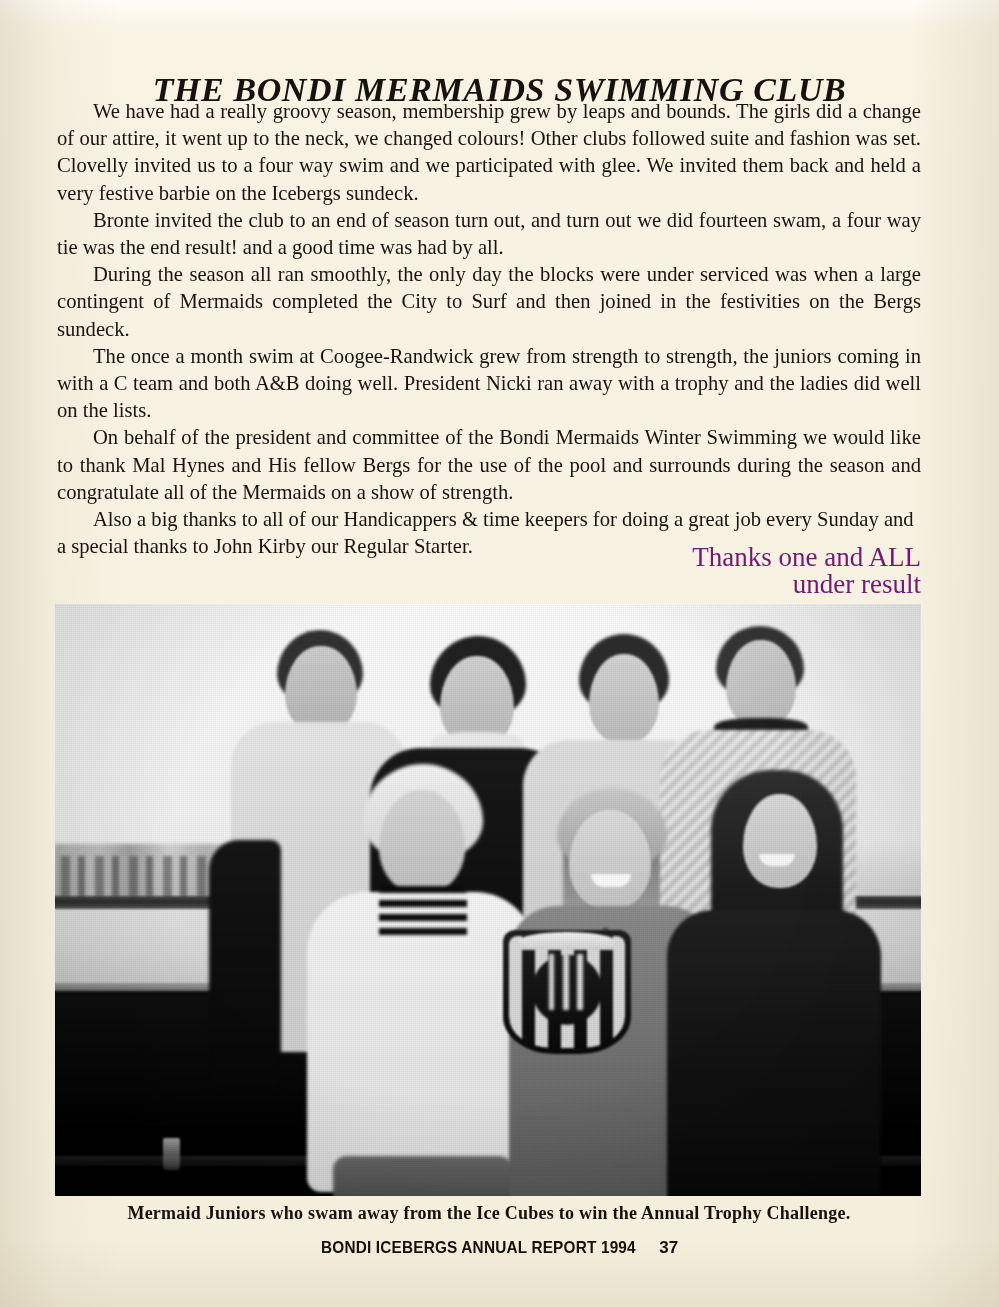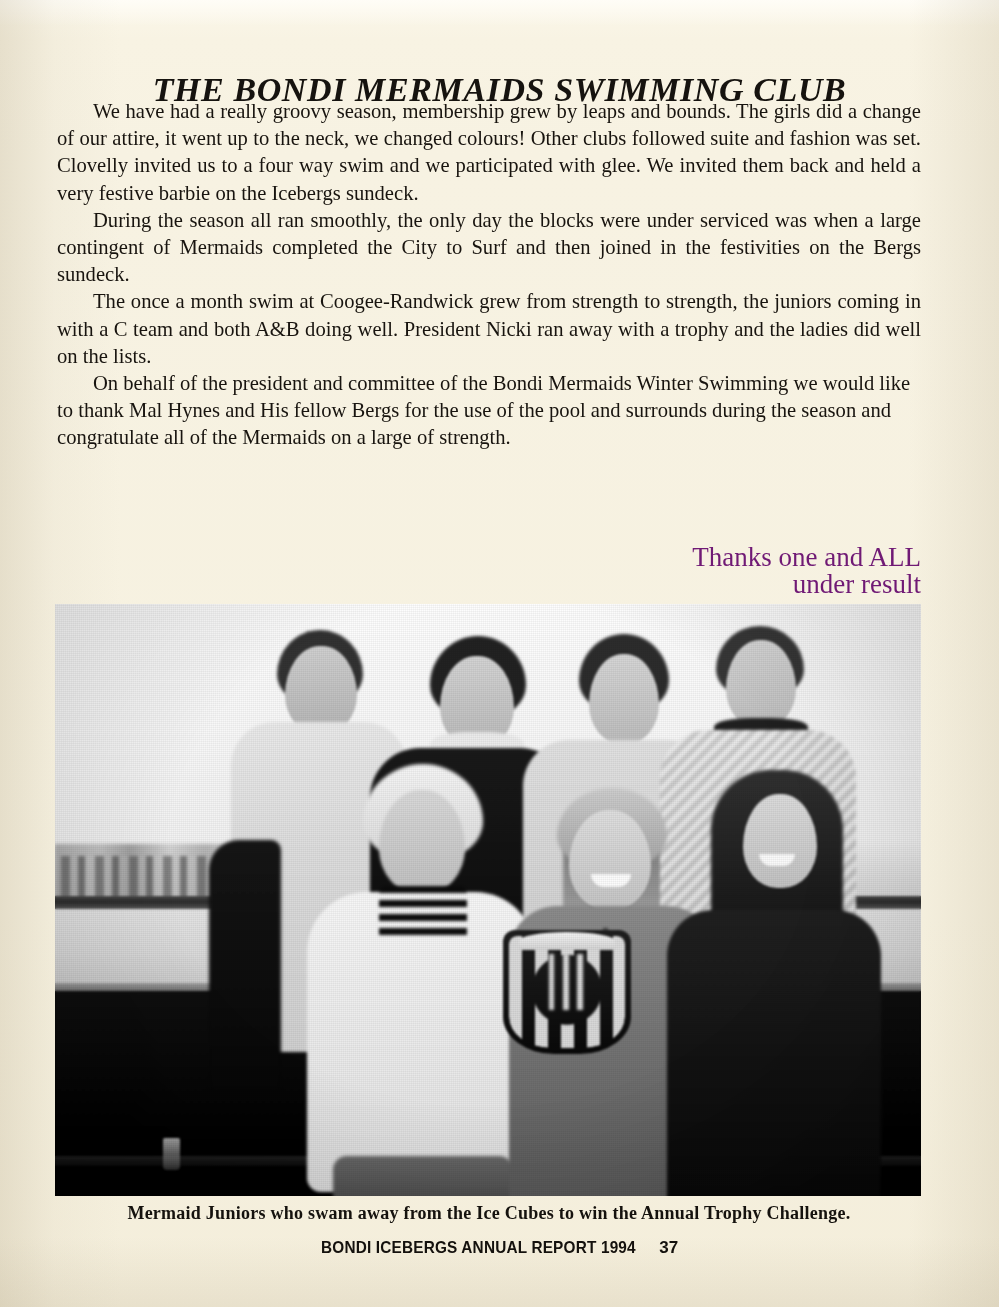--- a/index.html
+++ b/index.html
@@ -362,23 +362,25 @@
   <div class="paper-base"></div>
   <div class="paper-top-highlight"></div>
   <div class="paper-shade-left"></div>
   <div class="paper-shade-right"></div>
   <div class="paper-shade-bottom"></div>
 
   <h1 class="title">THE BONDI MERMAIDS SWIMMING CLUB</h1>
 
   <div class="article">
     <p>We have had a really groovy season, membership grew by leaps and bounds. The girls did a change of our attire, it went up to the neck, we changed colours! Other clubs followed suite and fashion was set. Clovelly invited us to a four way swim and we participated with glee. We invited them back and held a very festive barbie on the Icebergs sundeck.</p>
+    <p>Bronte invited the club to an end of season turn out, and turn out we did fourteen swam, a four way tie was the end result! and a good time was had by all.</p>
     <p>During the season all ran smoothly, the only day the blocks were under serviced was when a large contingent of Mermaids completed the City to Surf and then joined in the festivities on the Bergs sundeck.</p>
     <p>The once a month swim at Coogee-Randwick grew from strength to strength, the juniors coming in with a C team and both A&amp;B doing well. President Nicki ran away with a trophy and the ladies did well on the lists.</p>
-    <p>On behalf of the president and committee of the Bondi Mermaids Winter Swimming we would like to thank Mal Hynes and His fellow Bergs for the use of the pool and surrounds during the season and congratulate all of the Mermaids on a large of strength.</p>
+    <p>On behalf of the president and committee of the Bondi Mermaids Winter Swimming we would like to thank Mal Hynes and His fellow Bergs for the use of the pool and surrounds during the season and congratulate all of the Mermaids on a show of strength.</p>
+    <p>Also a big thanks to all of our Handicappers &amp; time keepers for doing a great job every Sunday and a special thanks to John Kirby our Regular Starter.</p>
   </div>
 
   <div class="signoff">
     <div>Thanks one and ALL</div>
     <div>under result</div>
   </div>
 
   <figure class="photo" style="margin:0;">
     <div class="photo-inner">
 

